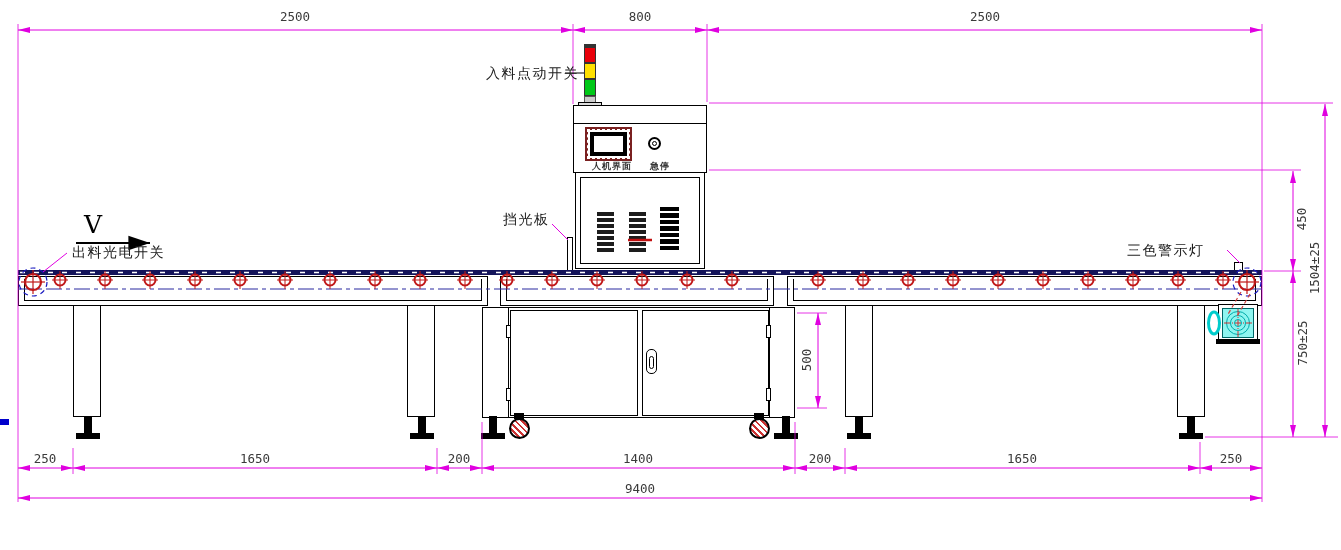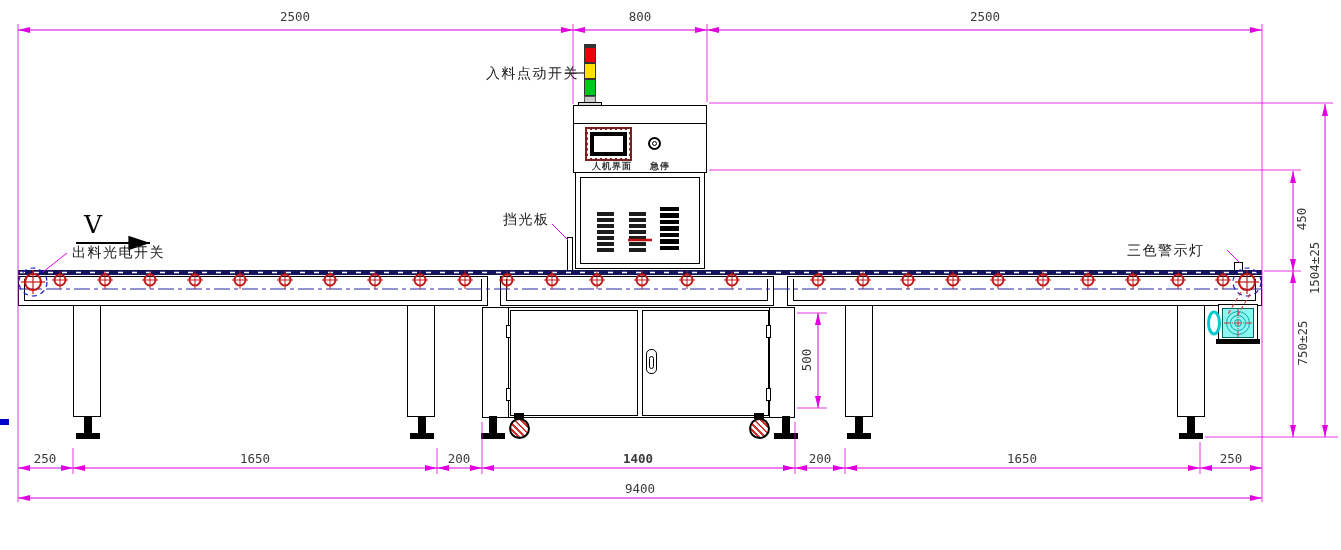--- a/index.html
+++ b/index.html
@@ -246,18 +246,18 @@
   <div class="dimtxt" style="left:295px;top:17px;">2500</div>
   <div class="dimtxt" style="left:640px;top:17px;">800</div>
   <div class="dimtxt" style="left:985px;top:17px;">2500</div>
   <div class="dimtxt vert" style="left:1302px;top:219px;">450</div>
   <div class="dimtxt vert" style="left:1315px;top:268px;">1504±25</div>
   <div class="dimtxt vert" style="left:1303px;top:343px;">750±25</div>
   <div class="dimtxt vert" style="left:807px;top:360px;">500</div>
   <div class="dimtxt" style="left:45px;top:459px;">250</div>
   <div class="dimtxt" style="left:255px;top:459px;">1650</div>
   <div class="dimtxt" style="left:459px;top:459px;">200</div>
-  <div class="dimtxt" style="left:638px;top:459px;font-weight:bold;">1400</div>
+  <div class="dimtxt" style="left:638px;top:459px;">1400</div>
   <div class="dimtxt" style="left:820px;top:459px;">200</div>
   <div class="dimtxt" style="left:1022px;top:459px;">1650</div>
   <div class="dimtxt" style="left:1231px;top:459px;">250</div>
   <div class="dimtxt" style="left:640px;top:489px;">9400</div>
 </div>
 
 </body></html>

